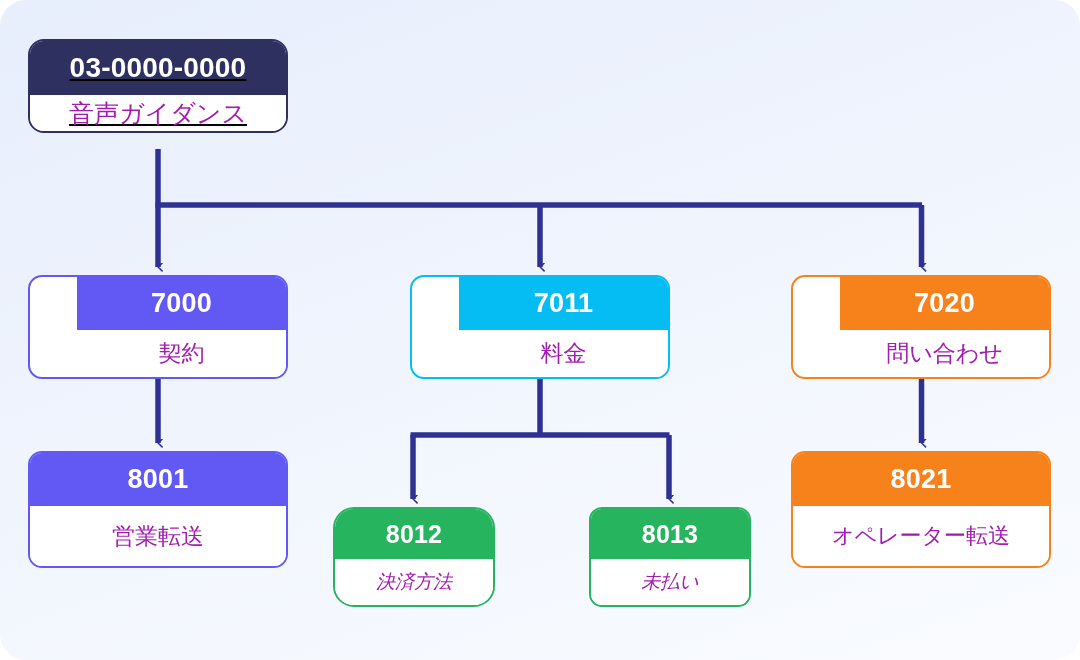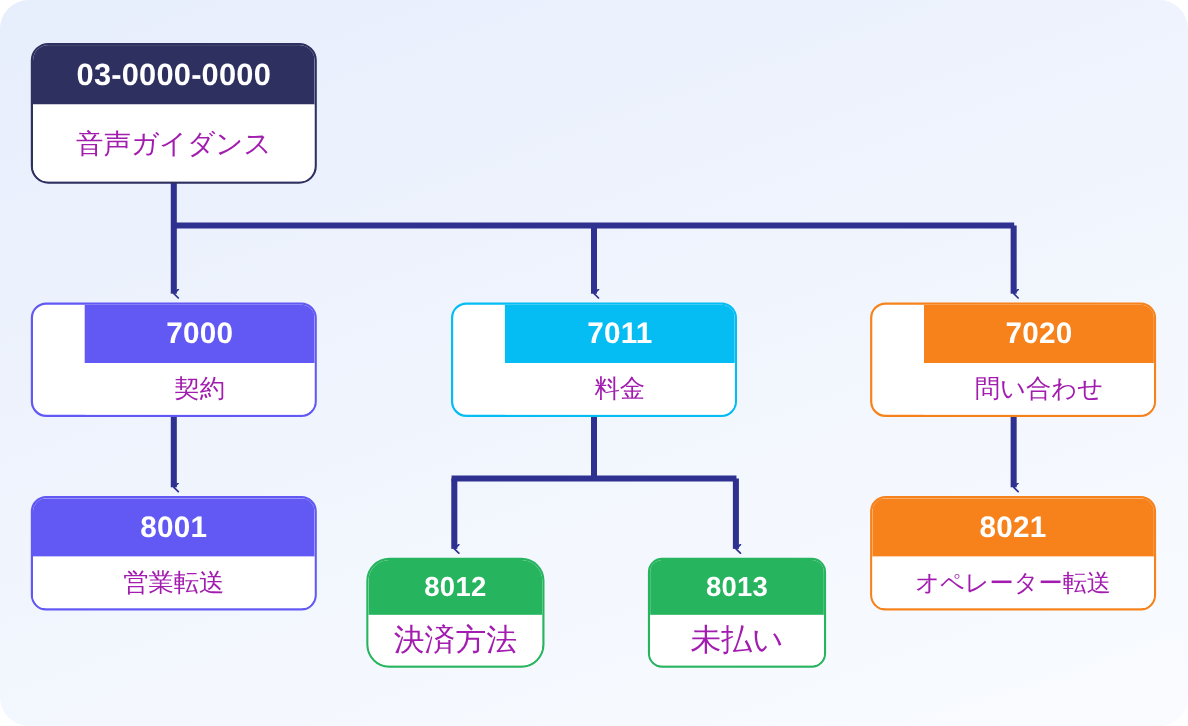--- a/index.html
+++ b/index.html
@@ -53,23 +53,24 @@
     display: flex;
     align-items: center;
     justify-content: center;
     color: #a21caf;
     background: #ffffff;
     white-space: nowrap;
   }
 
   
   #node-root {
-    left: 28px; top: 39px; width: 260px; height: 128px;
+    left: 28px; top: 39px; width: 260px; height: 94px;
     border-color: #2e3060;
     border-radius: 16px;
+    text-decoration: underline;
   }
   #node-root .code {
     height: 54px;
     background: #2e3160;
     font-size: 28px;
   }
   #node-root .label { font-size: 25px; }
 
   
   .lvl1 { top: 275px; width: 260px; height: 104px; padding-left: 47px; }
@@ -77,34 +78,34 @@
   .lvl1 .label { font-size: 23px; }
 
   #node-7000 { left: 28px; border-color: #6259f5; }
   #node-7000 .code { background: #6259f5; }
   #node-7011 { left: 410px; border-color: #05bdf3; }
   #node-7011 .code { background: #05bdf3; }
   #node-7020 { left: 791px; border-color: #f7821b; }
   #node-7020 .code { background: #f7821b; }
 
   
-  .lvl2 { width: 260px; height: 104px; }
+  .lvl2 { width: 260px; height: 117px; }
   .lvl2 .code { height: 53px; font-size: 27px; }
   .lvl2 .label { font-size: 23px; }
 
   #node-8001 { left: 28px; top: 451px; border-color: #6259f5; }
   #node-8001 .code { background: #6259f5; }
   #node-8021 { left: 791px; top: 451px; border-color: #f7821b; }
   #node-8021 .code { background: #f7821b; }
   #node-8021 .label { font-size: 22px; }
 
   
   .lvl2s { top: 507px; width: 162px; height: 100px; border-radius: 13px; }
   .lvl2s .code { height: 50px; font-size: 25px; }
-  .lvl2s .label { font-size: 28px; }
+  .lvl2s .label { font-size: 19px; font-style: italic; }
   #node-8012 { left: 333px; border-color: #27b45f; border-radius: 21px; }
   #node-8012 .code { background: #27b45f; }
   #node-8013 { left: 589px; border-color: #27b45f; }
   #node-8013 .code { background: #27b45f; }
 </style>
 </head>
 <body>
 
 <div id="canvas">
 

